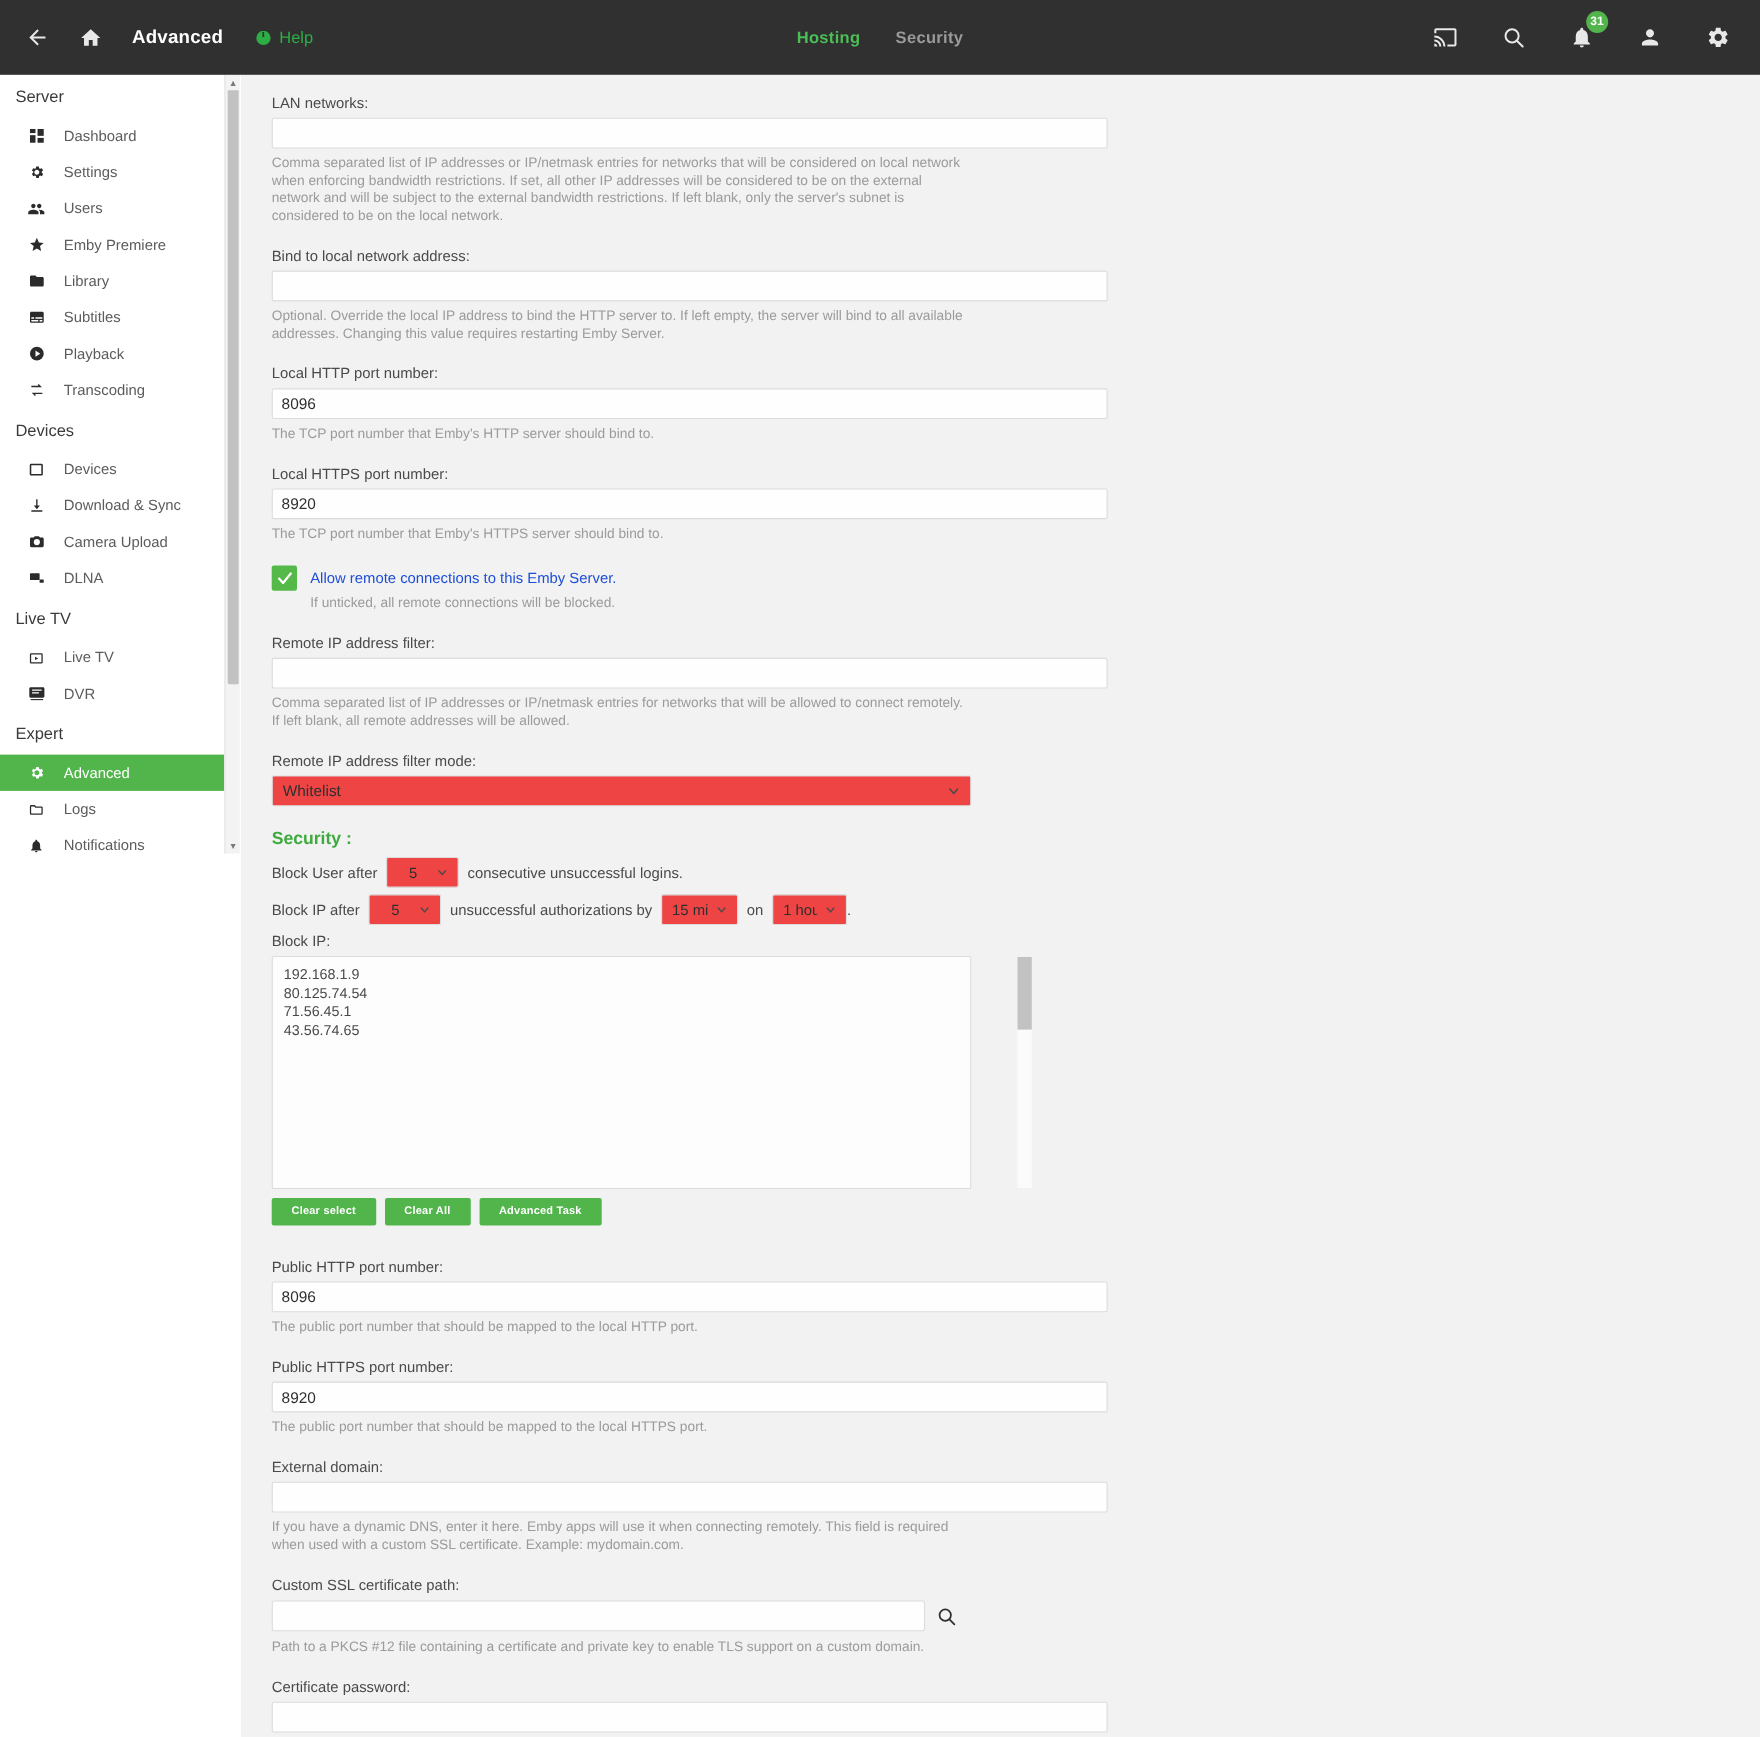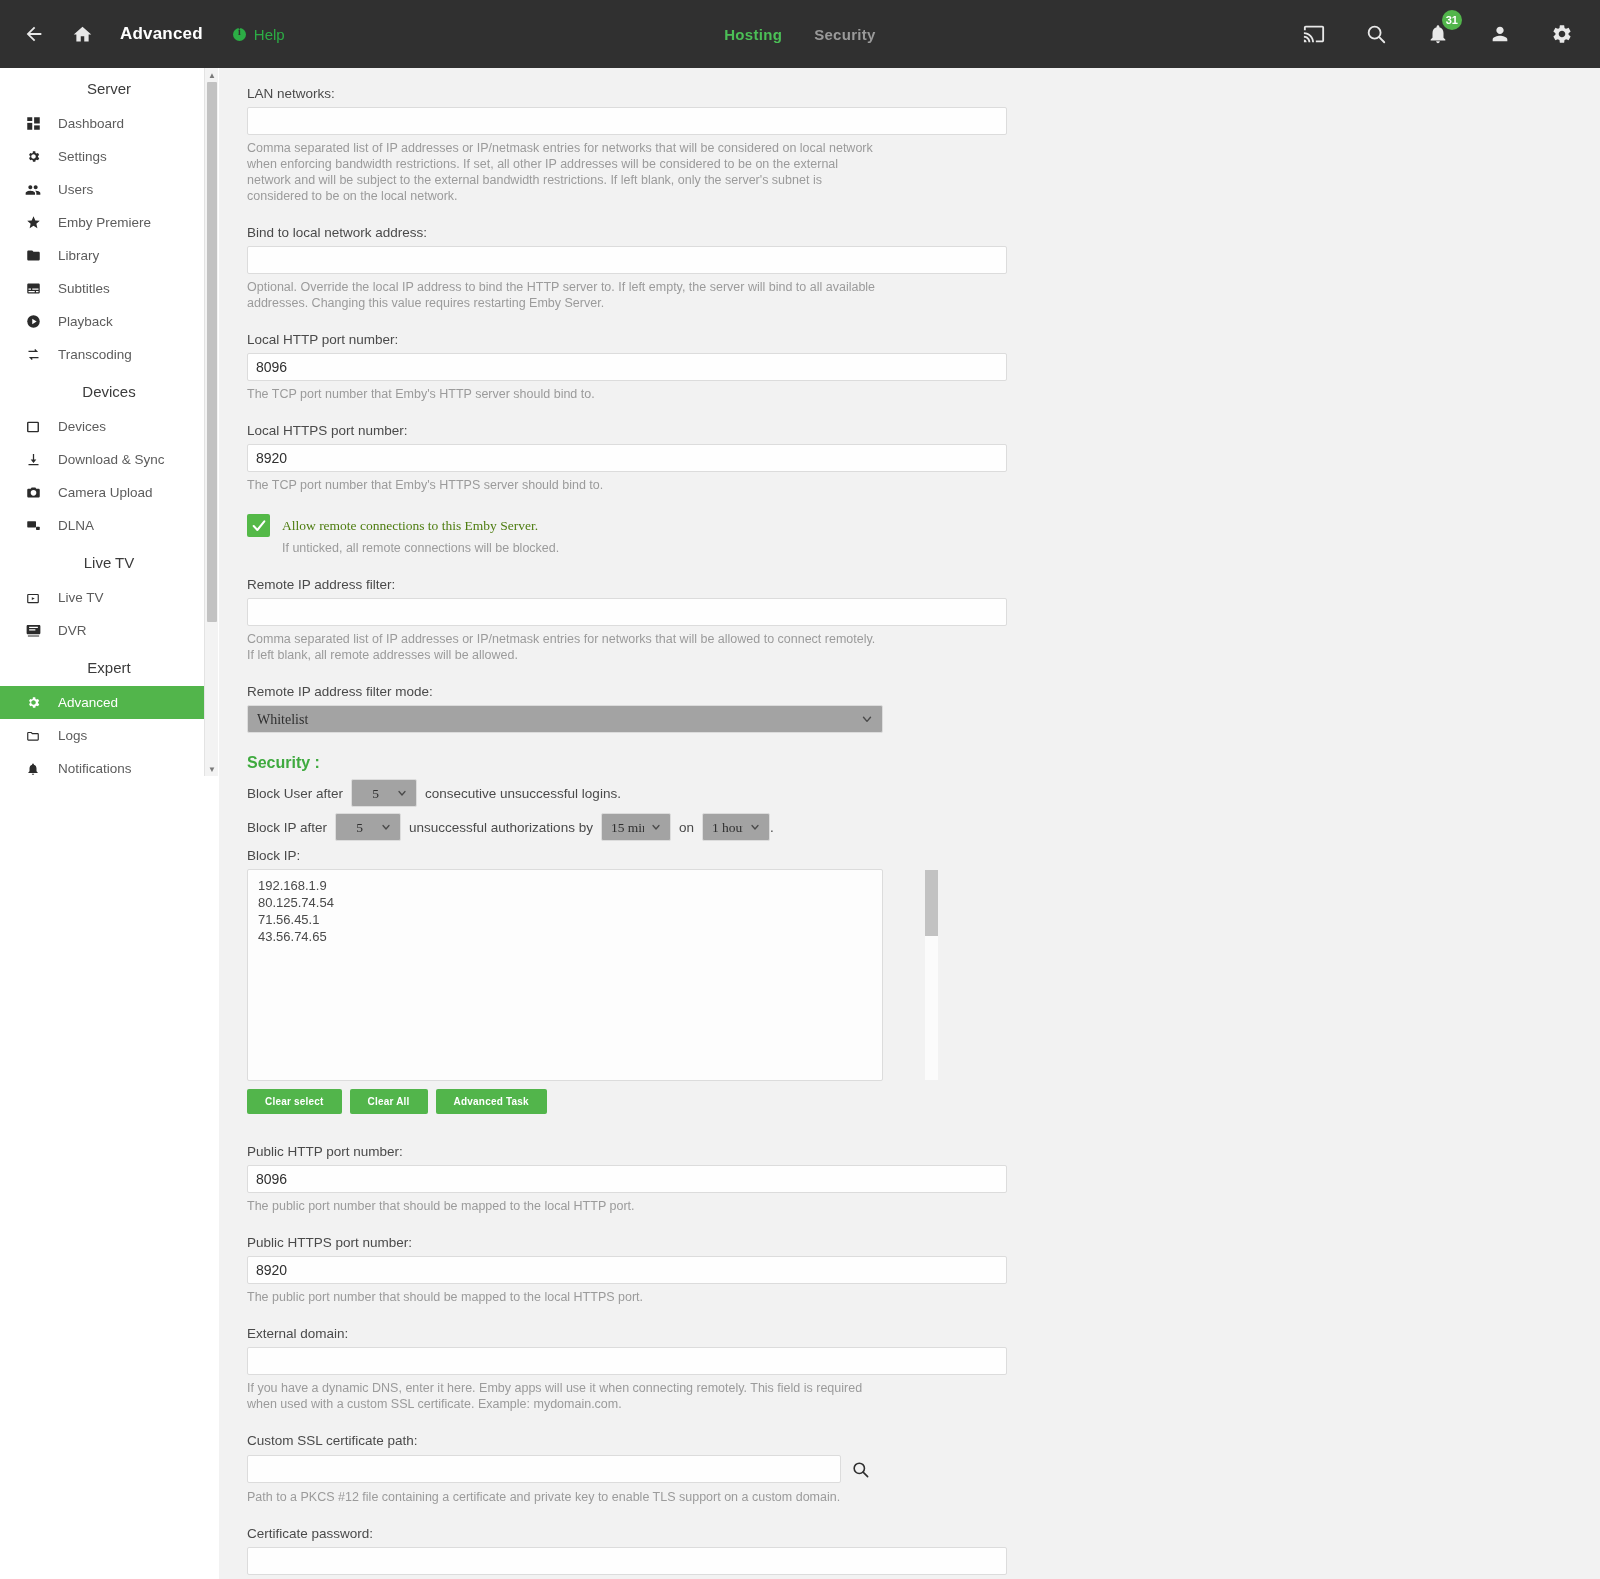--- a/index.html
+++ b/index.html
@@ -72,21 +72,20 @@
   .sidebar {
     position: absolute; top: 68px; left: 0;
     width: 204px; height: 708px;
     background: #ffffff;
     overflow: hidden;
     z-index: 20;
   }
   .side-section {
     font-size: 15px; color: #3b3b3b;
     padding: 12px 0 10px 14px;
-    text-align: center;
   }
   .side-item {
     display: flex; align-items: center;
     height: 33px;
     padding-left: 24px;
     color: #5c5c5c; font-size: 13.5px;
   }
   .side-item.selected { background: #52b54b; color: #ffffff; }
   .side-icon {
     width: 18px; height: 18px; margin-right: 16px;
@@ -152,33 +151,33 @@
 
   
   .chk-row { display: flex; align-items: center; margin-bottom: 4px; }
   .chk-box {
     width: 23px; height: 23px;
     background: #54b948; border-radius: 2px;
     display: flex; align-items: center; justify-content: center;
     margin-right: 12px; flex: 0 0 auto;
   }
   .chk-box svg { display: block; }
-  .chk-label { font-size: 13.5px; color: #4d7c0f; font-family: Liberation Serif, serif; }
+  .chk-label { font-size: 13.5px; color: #1d4ed8; }
   .chk-sub {
     font-size: 12.5px; color: #9b9b9b;
     margin-left: 35px; margin-bottom: 22px;
   }
 
   
   .sel-wrap { position: relative; display: inline-block; }
   .sel {
     appearance: none; -webkit-appearance: none;
-    background: #a3a3a3;
+    background: #ef4444;
     border: 1px solid #dcdcdc; border-radius: 2px;
-    font-family: Liberation Serif, serif;
+    font-family: Liberation Sans, sans-serif;
     font-size: 14px; color: #2f2f2f;
     padding: 0 26px 0 9px;
     height: 28px;
     outline: none;
   }
   .sel.wide { width: 636px; }
   .chev {
     position: absolute; right: 9px; top: 50%;
     transform: translateY(-50%);
     pointer-events: none; color: #4a4a4a;

